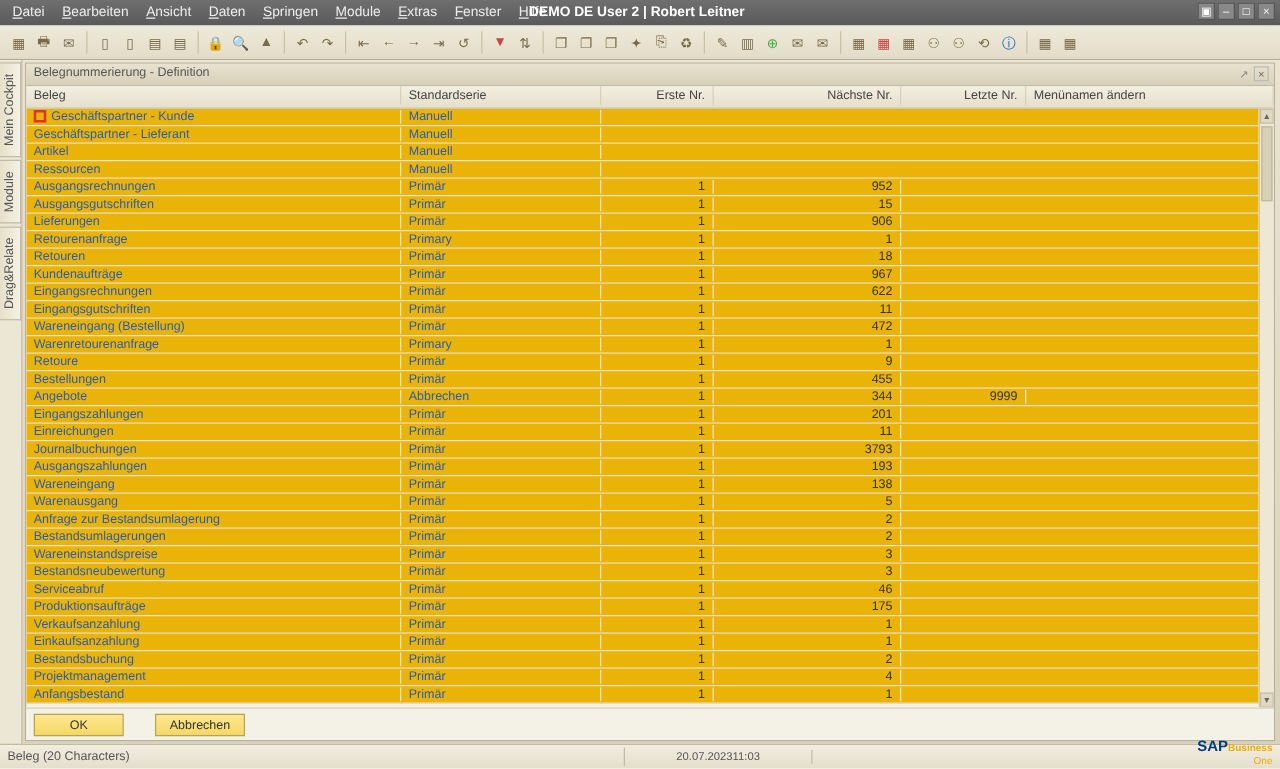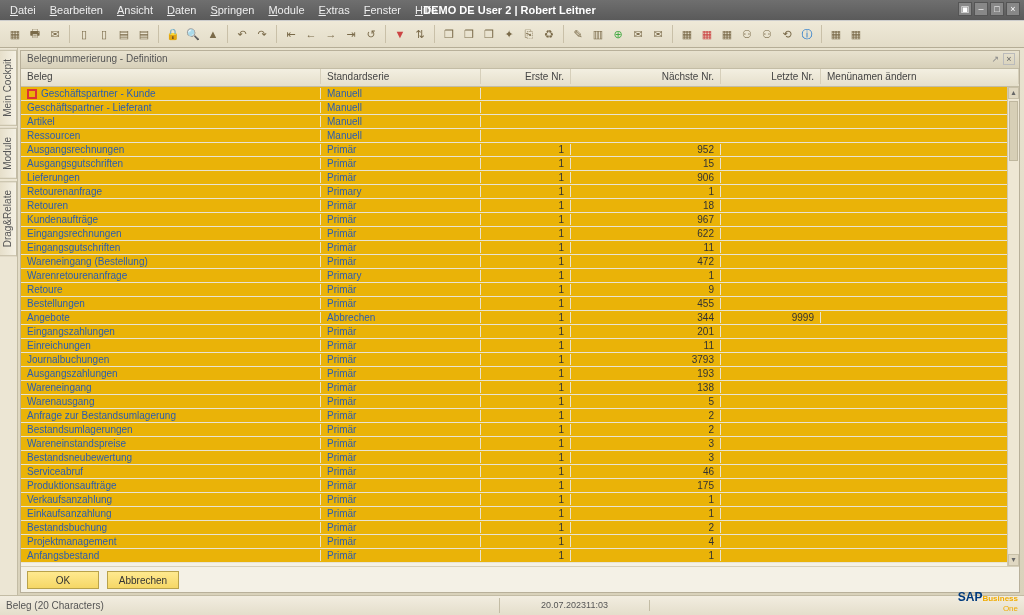--- a/index.html
+++ b/index.html
@@ -30,21 +30,21 @@
   .c-menu { flex:1; }
   .gbody { position:absolute; top:18px; bottom:0; left:0; right:12px; overflow:hidden; }
   .grow { display:flex; height:14px; font-size:10px; color:#333; border-bottom:1px solid #e8e3d3; background:#eab308; align-items:center;justify-content:flex-end; }
   .grow .gcell { border-right:1px solid #e8e3d3; padding:0 6px; overflow:hidden; white-space:nowrap; }
   .grow .link { color:#2a5db0; }
   .redbox { display:inline-block; width:10px; height:10px; border:2px solid #d33; margin-right:4px; vertical-align:middle; }
   .vscroll { position:absolute; top:18px; right:0; bottom:0; width:12px; background:#eee7d4; border-left:1px solid #cfc8b1; }
   .vscroll .up, .vscroll .dn { height:12px; background:#e0d8c2; border:1px solid #c8c0a8; font-size:8px; text-align:center; line-height:10px; color:#666; }
   .vscroll .dn { position:absolute; bottom:0; left:0; right:0; }
   .vscroll .thumb { position:absolute; top:14px; left:1px; right:1px; height:60px; background:#d7cfb6; border:1px solid #bfb79e; }
-  .btnrow { height:26px; padding:4px 6px; display:flex; gap:8px; background:#f4f1e6; border-top:1px solid #d6cfba;}
+  .btnrow { height:26px; padding:4px 6px; display:flex; gap:25px; background:#f4f1e6; border-top:1px solid #d6cfba;}
   .btn { height:18px; min-width:72px; background:linear-gradient(#ffe98f,#f5d766); border:1px solid #b9a24a; font-size:10px; color:#333; display:inline-flex; align-items:center; justify-content:center; padding:0 8px; }
   .statusbar { height:20px; background:linear-gradient(#f2ede0,#e4decb); border-top:1px solid #c3bca5; display:flex; align-items:center; font-size:10px; color:#555; position:relative; }
   .status-left { width:500px; padding:2px 6px; border-right:1px solid #c3bca5; }
   .status-mid { width:150px; text-align:center; border-right:1px solid #c3bca5; display:flex; flex-direction:row; justify-content:center; line-height:9px; font-size:9px; padding:1px 0;}
   .logo { position:absolute; right:6px; bottom:2px; font-weight:bold; font-size:12px; color:#003a7d; }
   .logo .y { color:#f0ab00; font-size:8px; font-weight:normal; display:block; text-align:right;}
 </style>
 </head>
 <body>
 

